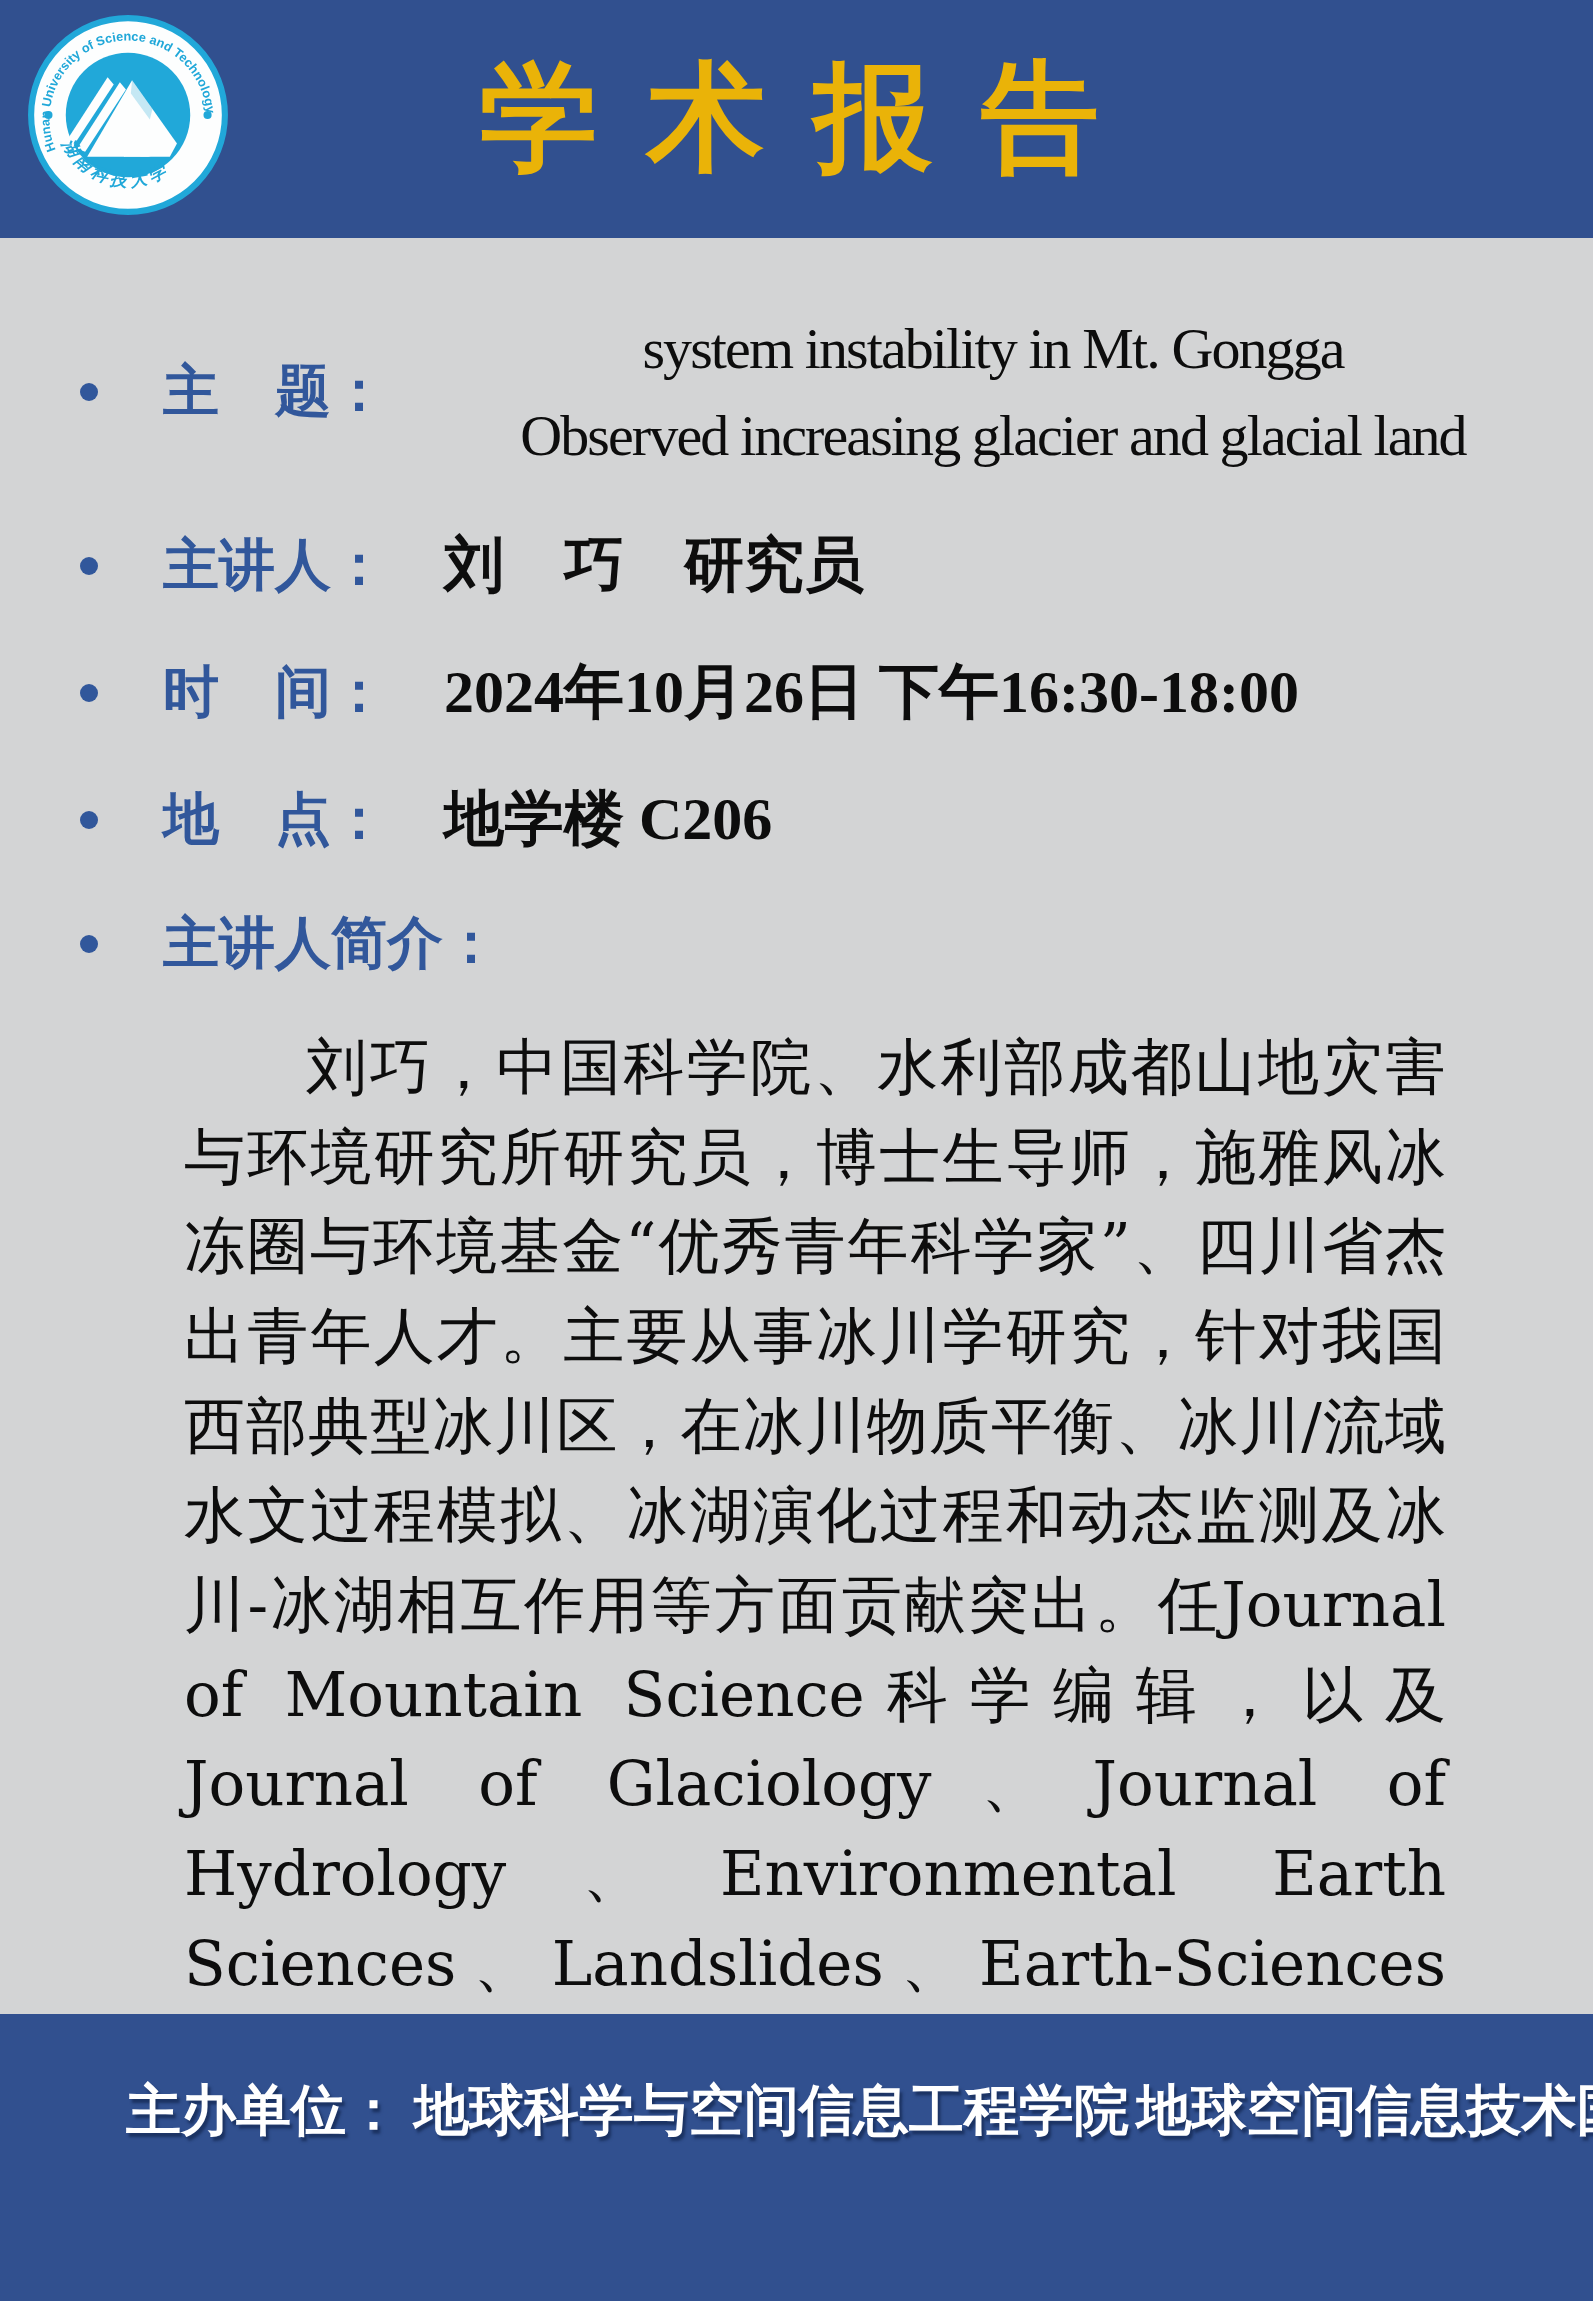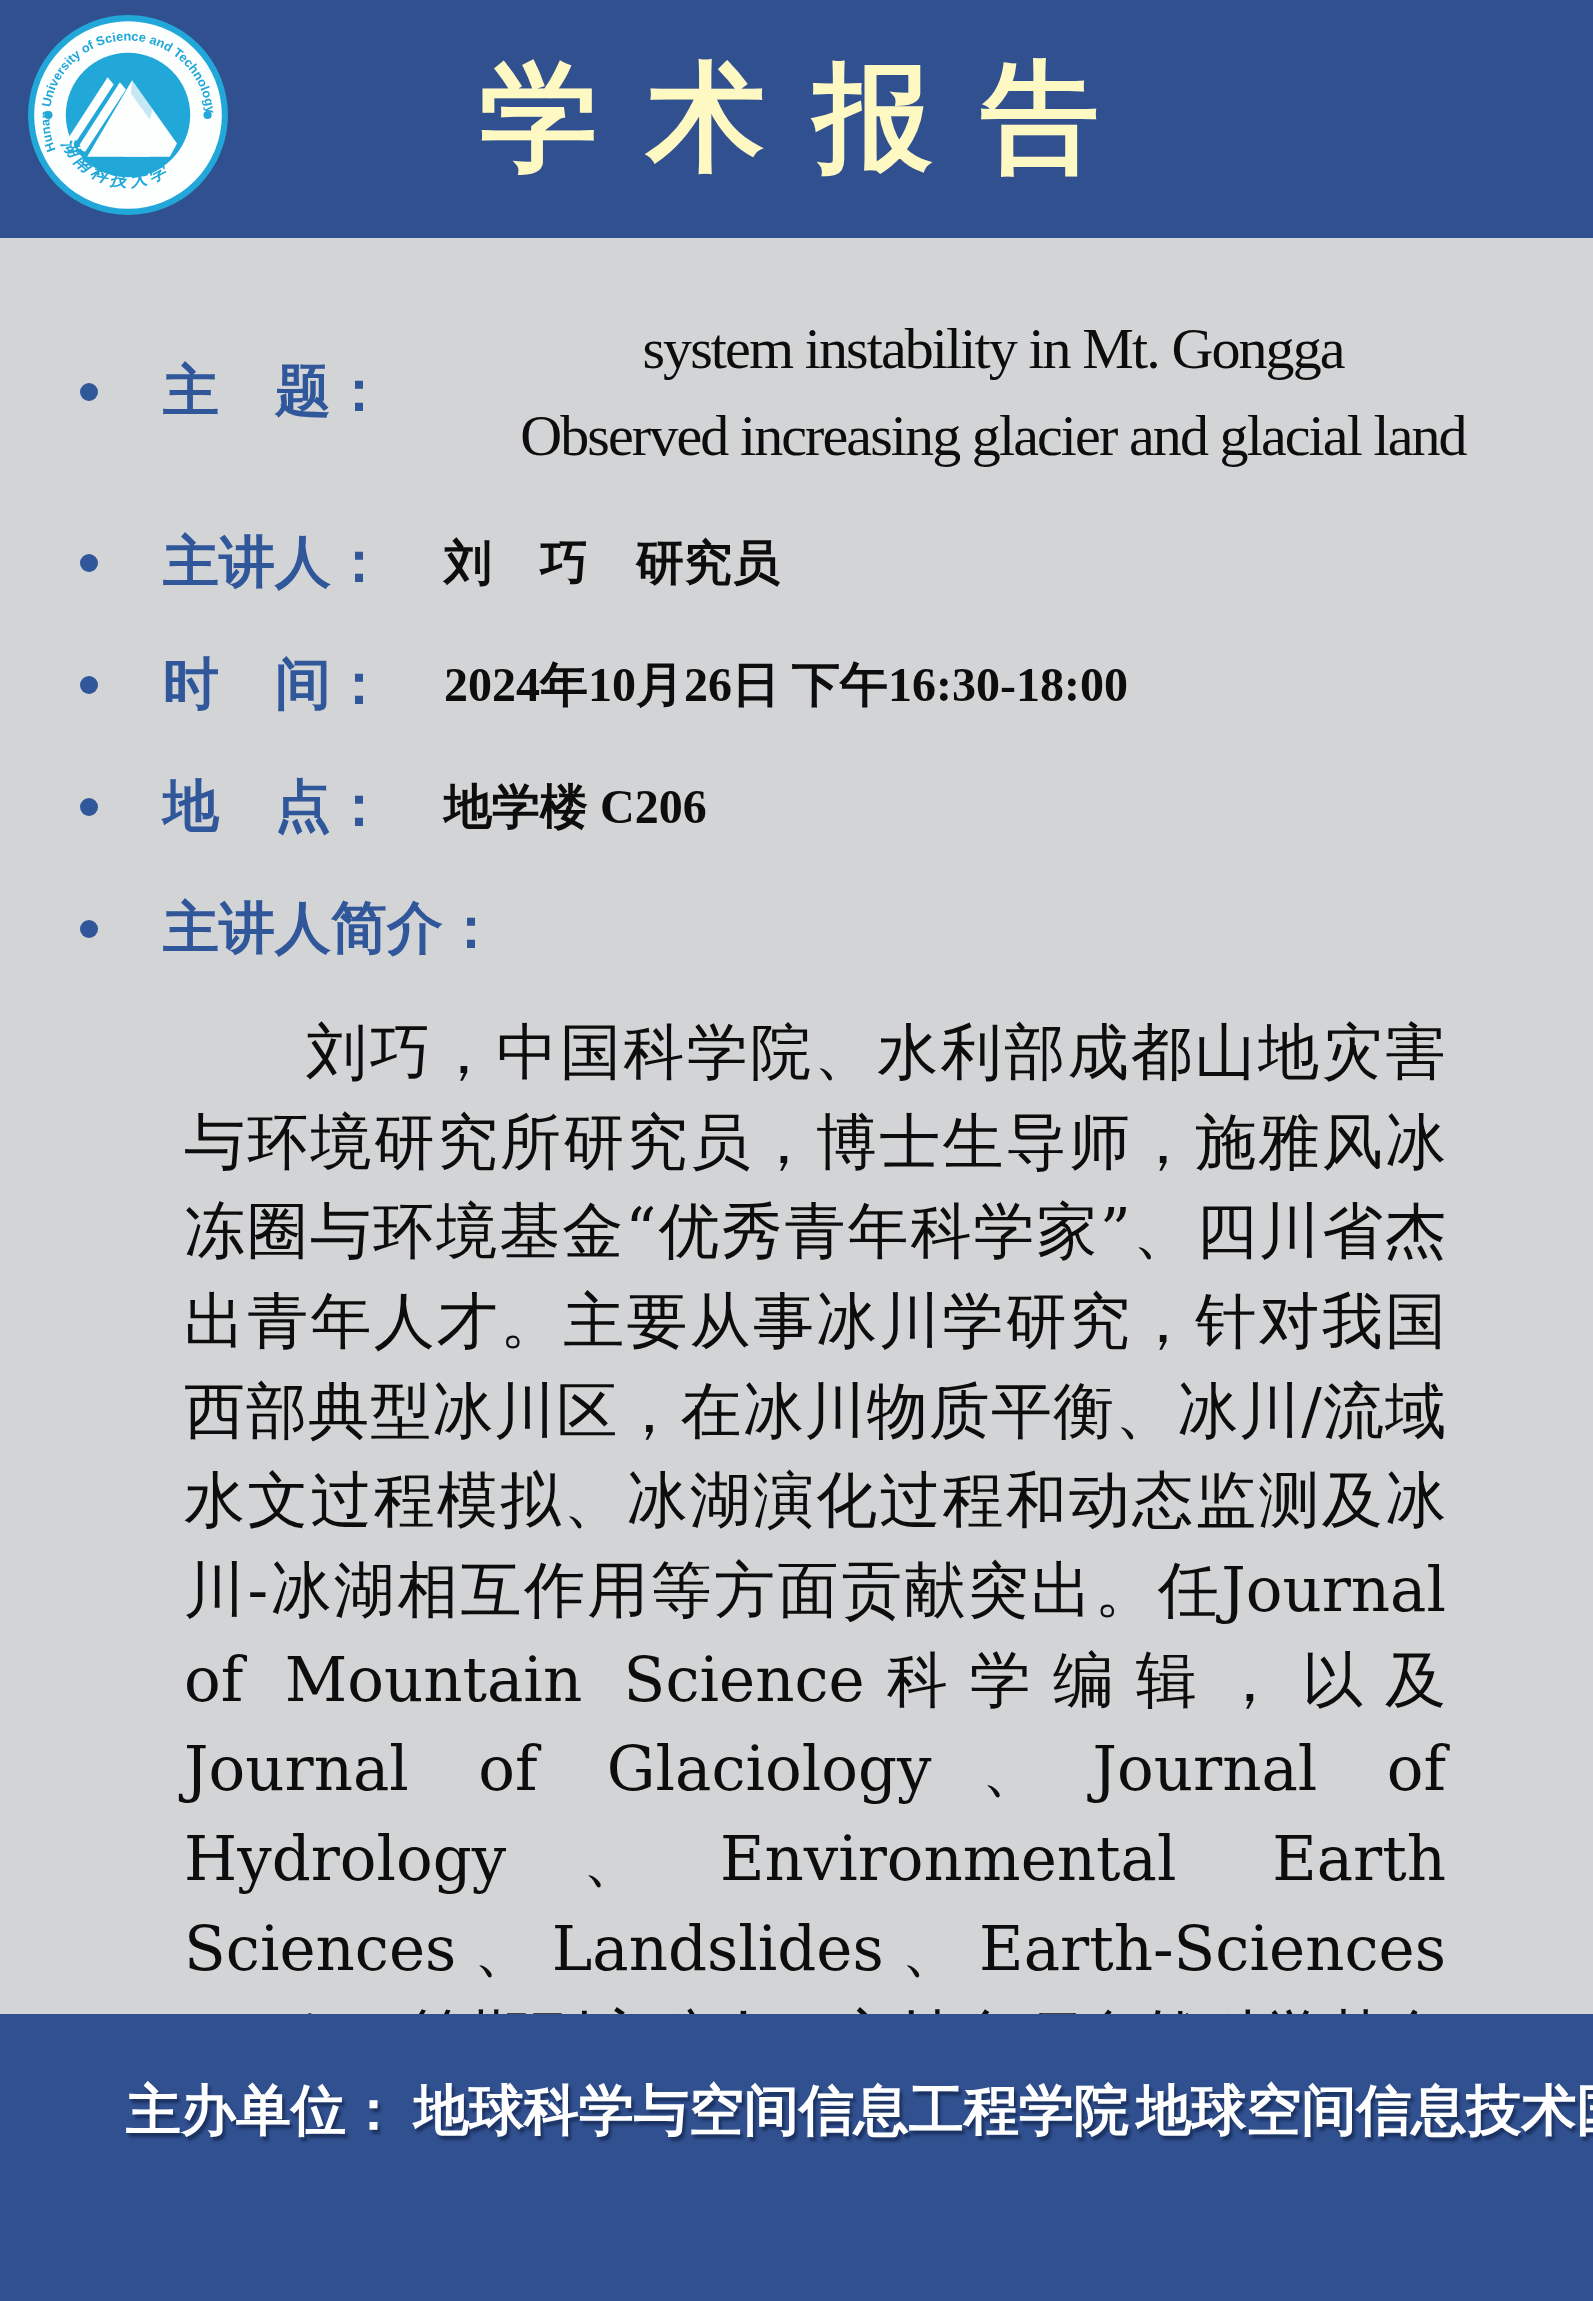--- a/index.html
+++ b/index.html
@@ -20,21 +20,21 @@
   .logo{
     position:absolute;left:26px;top:13px;
     width:204px;height:204px;
   }
   .title{
     font-family:Liberation Mono, monospace;
     font-weight:700;
     font-size:118px;
     letter-spacing:49px;
     text-indent:49px; 
-    color:#fef9c3;
+    color:#eab308;
     white-space:nowrap;
     transform:translateX(-7.5px);
   }
   
   .body{padding-top:67px;padding-left:20px;}
   .info-row{
     display:flex;align-items:center;
     margin-top:46px;
   }
   .info-row.first{margin-top:0;}
@@ -47,21 +47,21 @@
   .label{
     flex:0 0 281px;
     font-size:56px;font-weight:700;
     color:#31579B;
     white-space:pre;
   }
   .label.wide{flex:0 0 auto;}
   .value{
     flex:1 1 auto;
     font-family:"Liberation Serif", serif;
-    font-size:48px;font-weight:700;
+    font-size:60px;font-weight:700;
     color:#0d0d0d;
     white-space:pre;
   }
   .topic{
     flex:1 1 auto;
     margin-right:52px;
     text-align:center;
     font-family:"Liberation Serif", serif;
     font-size:58px;
     letter-spacing:-1.9px;

